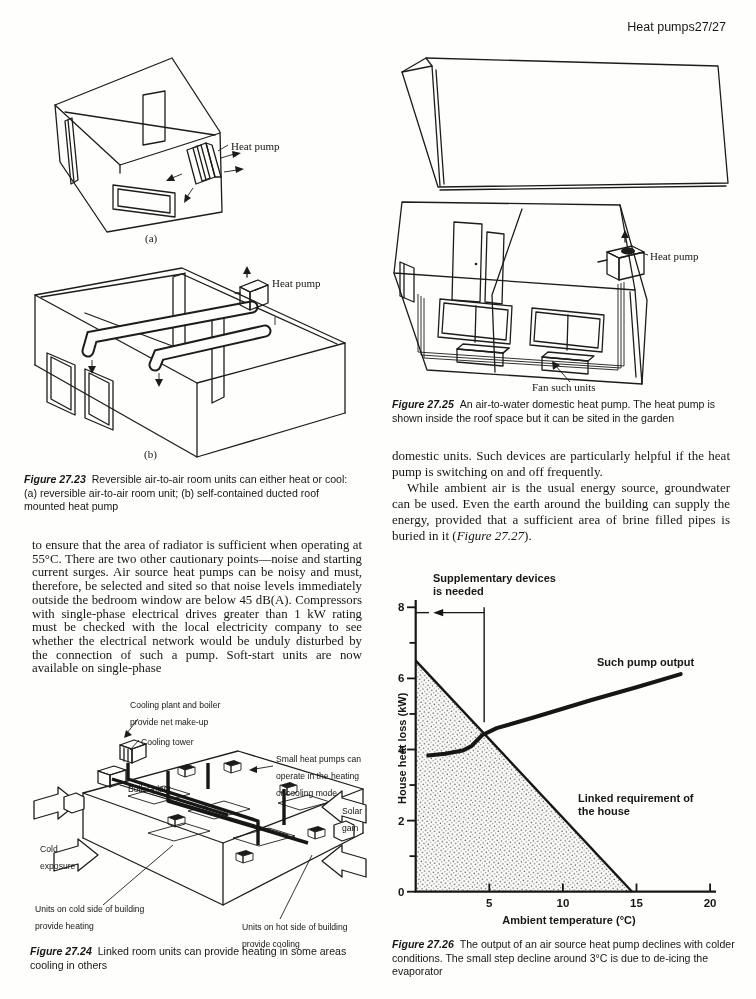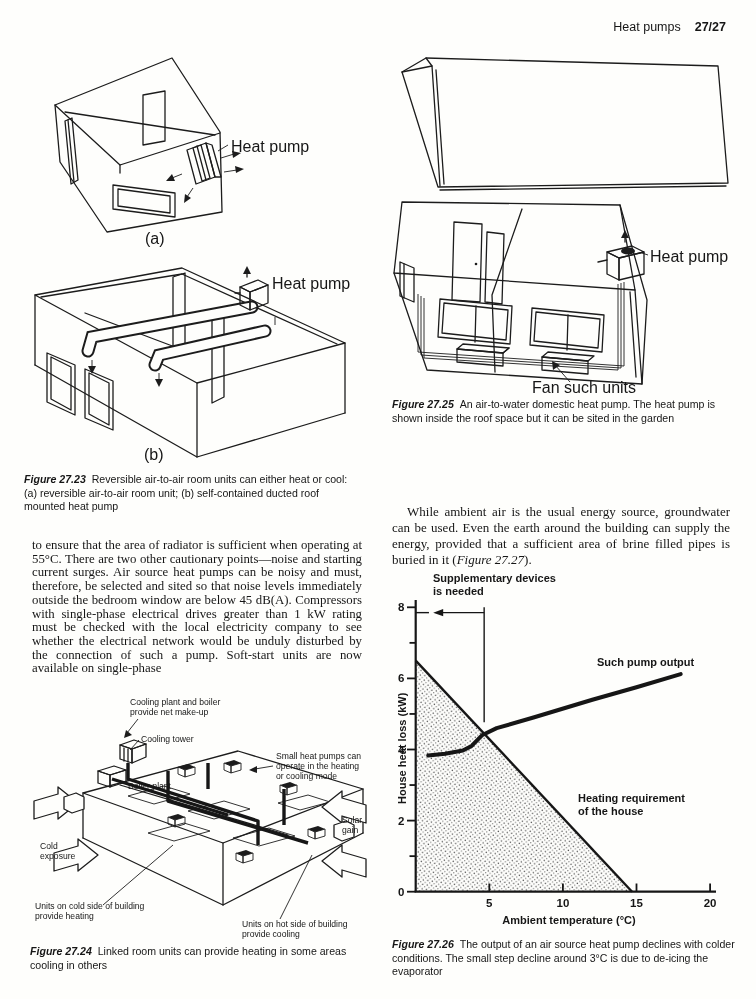--- a/index.html
+++ b/index.html
@@ -1,32 +1,32 @@
 <!DOCTYPE html>
 <html><head>
 <meta charset="utf-8">
 <style>
   html,body{margin:0;padding:0;background:#e8e8e4;}
   .page{position:relative;width:756px;height:999px;background:#fefefc;color:#161616;
         font-family:"Liberation Serif",serif;overflow:hidden;margin:0 auto;}
   .abs{position:absolute;}
   .hdr{position:absolute;top:20px;right:30px;font-family:"Liberation Sans",sans-serif;
        font-size:12.5px;}
-  .hdr .pg{font-weight:bold;margin-left:14px;}
+  .hdr .pg{font-weight:normal;margin-left:0;}
   .body-text{font-size:12.8px;line-height:13.7px;text-align:justify;}
   .body-text-r{font-size:13px;line-height:15.9px;text-align:justify;}
-  .indent{text-indent:15px;margin-top:24px;}
+  .indent{text-indent:15px;}
   .caption{font-family:"Liberation Sans",sans-serif;font-size:10.6px;line-height:13.5px;}
   .caption b{font-weight:bold;font-style:italic;}
   .figwrap{position:absolute;}
   .figwrap svg{position:absolute;left:0;top:0;}
-  .flabel{position:absolute;font-family:Liberation Sans, sans-serif;font-size:16px;
+  .flabel{position:absolute;font-family:Liberation Serif, serif;font-size:11px;
           line-height:11.5px;white-space:nowrap;}
   .flabel-sm{position:absolute;font-family:"Liberation Sans",sans-serif;font-size:8.6px;
-          line-height:10px;}
+          line-height:17px;}
   .chart-lab{position:absolute;font-family:"Liberation Sans",sans-serif;font-weight:bold;
           font-size:11px;line-height:12.5px;}
   svg{display:block;}
   .ink{stroke:#1c1c1c;fill:none;stroke-width:1.3;stroke-linejoin:round;stroke-linecap:round;}
   .thin{stroke:#1c1c1c;fill:none;stroke-width:0.9;}
   .pipe{stroke:#161616;fill:none;stroke-width:3.4;stroke-linejoin:round;}
   .holl{stroke:#1c1c1c;fill:#fefefc;stroke-width:1.3;stroke-linejoin:round;}
   .blk{fill:#1c1c1c;stroke:none;}
 </style>
 </head>
@@ -230,21 +230,21 @@
         <polygon class="blk" points="221,77 229,73 229,80"></polygon>
         <line x1="75" y1="212" x2="145" y2="152"></line>
         <line x1="252" y1="226" x2="284" y2="162"></line>
       </g>
     </svg>
     <span class="flabel-sm" style="left:102px;top:4px;width:102px">Cooling plant and boiler provide net make-up</span>
     <span class="flabel-sm" style="left:113px;top:41px;width:70px">Cooling tower</span>
     <span class="flabel-sm" style="left:100px;top:88px;width:60px">Boiler plant</span>
     <span class="flabel-sm" style="left:248px;top:58px;width:92px">Small heat pumps can operate in the heating or cooling mode</span>
     <span class="flabel-sm" style="left:12px;top:148px;width:42px">Cold exposure</span>
-    <span class="flabel-sm" style="left:314px;top:122px;width:28px">Solar gain</span>
+    <span class="flabel-sm" style="left:314px;top:110px;width:28px">Solar gain</span>
     <span class="flabel-sm" style="left:7px;top:208px;width:110px">Units on cold side of building provide heating</span>
     <span class="flabel-sm" style="left:214px;top:226px;width:110px">Units on hot side of building provide cooling</span>
   </div>
 
   <div class="caption abs" style="left:30px;top:945px;width:335px">
     <b>Figure 27.24</b>&nbsp;&nbsp;<span>Linked room units can provide heating in some areas cooling in others</span>
   </div>
 
   <div class="figwrap" style="left:392px;top:52px;width:348px;height:344px">
     <svg width="348" height="344" viewBox="0 0 348 344">
@@ -302,20 +302,21 @@
       </g>
     </svg>
     <span class="flabel" style="left:258px;top:199px">Heat pump</span>
     <span class="flabel" style="left:140px;top:330px">Fan such units</span>
   </div>
 
   <div class="caption abs" style="left:392px;top:398px;width:340px">
     <b>Figure 27.25</b>&nbsp;&nbsp;<span>An air-to-water domestic heat pump. The heat pump is shown inside the roof space but it can be sited in the garden</span>
   </div>
 
+  <div class="body-text-r abs" style="left:392px;top:448px;width:338px">domestic units. Such devices are particularly helpful if the heat pump is switching on and off frequently.</div>
   <div class="body-text-r indent abs" style="left:392px;top:480px;width:338px">
     <span>While ambient air is the usual energy source, groundwater can be used. Even the earth around the building can supply the energy, provided that a sufficient area of brine filled pipes is buried in it (</span><i>Figure 27.27</i><span>).</span>
   </div>
 
   <div class="figwrap" style="left:393px;top:570px;width:348px;height:366px">
     <svg id="chart-svg" width="348" height="366" viewBox="0 0 348 366">
       <defs>
         <pattern id="stipple" width="4.5" height="4.5" patternUnits="userSpaceOnUse" patternTransform="rotate(8)">
           <rect width="4.5" height="4.5" fill="#fefefc"></rect>
           <circle cx="1.2" cy="1.2" r="0.75" fill="#4a4a4a"></circle>
@@ -365,21 +366,21 @@
           <line x1="91.14800000000001" y1="42.63250000000005" x2="49.196" y2="42.63250000000005"></line>
           <line x1="22.7" y1="42.63250000000005" x2="35.948" y2="42.63250000000005"></line>
           <polygon points="40.196,42.63250000000005 50.196,39.03250000000005 50.196,46.23250000000005" fill="#161616" stroke="none"></polygon>
         </g>
     </svg>
     <div class="chart-lab" style="left:40px;top:2px">
       <div>Supplementary devices</div>
       <div>is needed</div>
     </div>
     <div class="chart-lab" style="left:204px;top:86px">Such pump output</div>
-    <div class="chart-lab" style="left:185px;top:222px;width:118px;white-space:normal">Heating requirement of the house</div>
+    <div class="chart-lab" style="left:185px;top:222px;width:118px;white-space:normal">Linked requirement of the house</div>
     <div class="chart-lab" style="left:96px;top:344px;width:160px;text-align:center">Ambient temperature (°C)</div>
     <div class="chart-lab" style="left:-66px;top:172px;width:150px;text-align:center;transform:rotate(-90deg)">House heat loss (kW)</div>
   </div>
 
   <div class="caption abs" style="left:392px;top:938px;width:344px">
     <b>Figure 27.26</b>&nbsp;&nbsp;<span>The output of an air source heat pump declines with colder conditions. The small step decline around 3°C is due to de-icing the evaporator</span>
   </div>
 
 </div>
 

